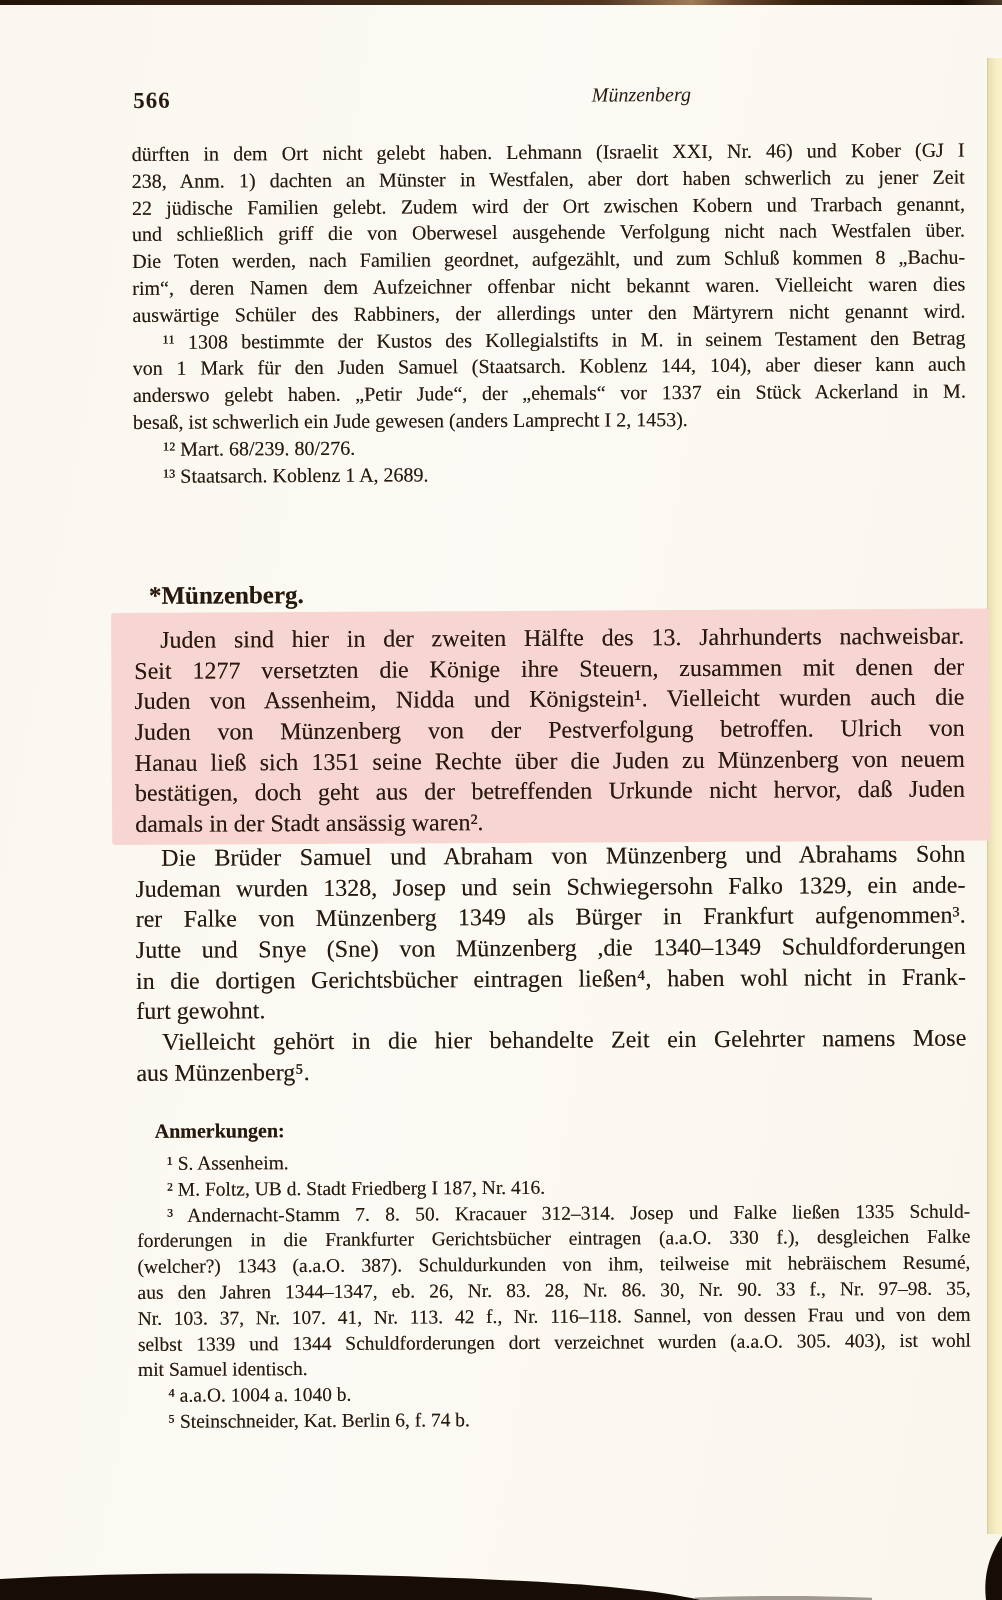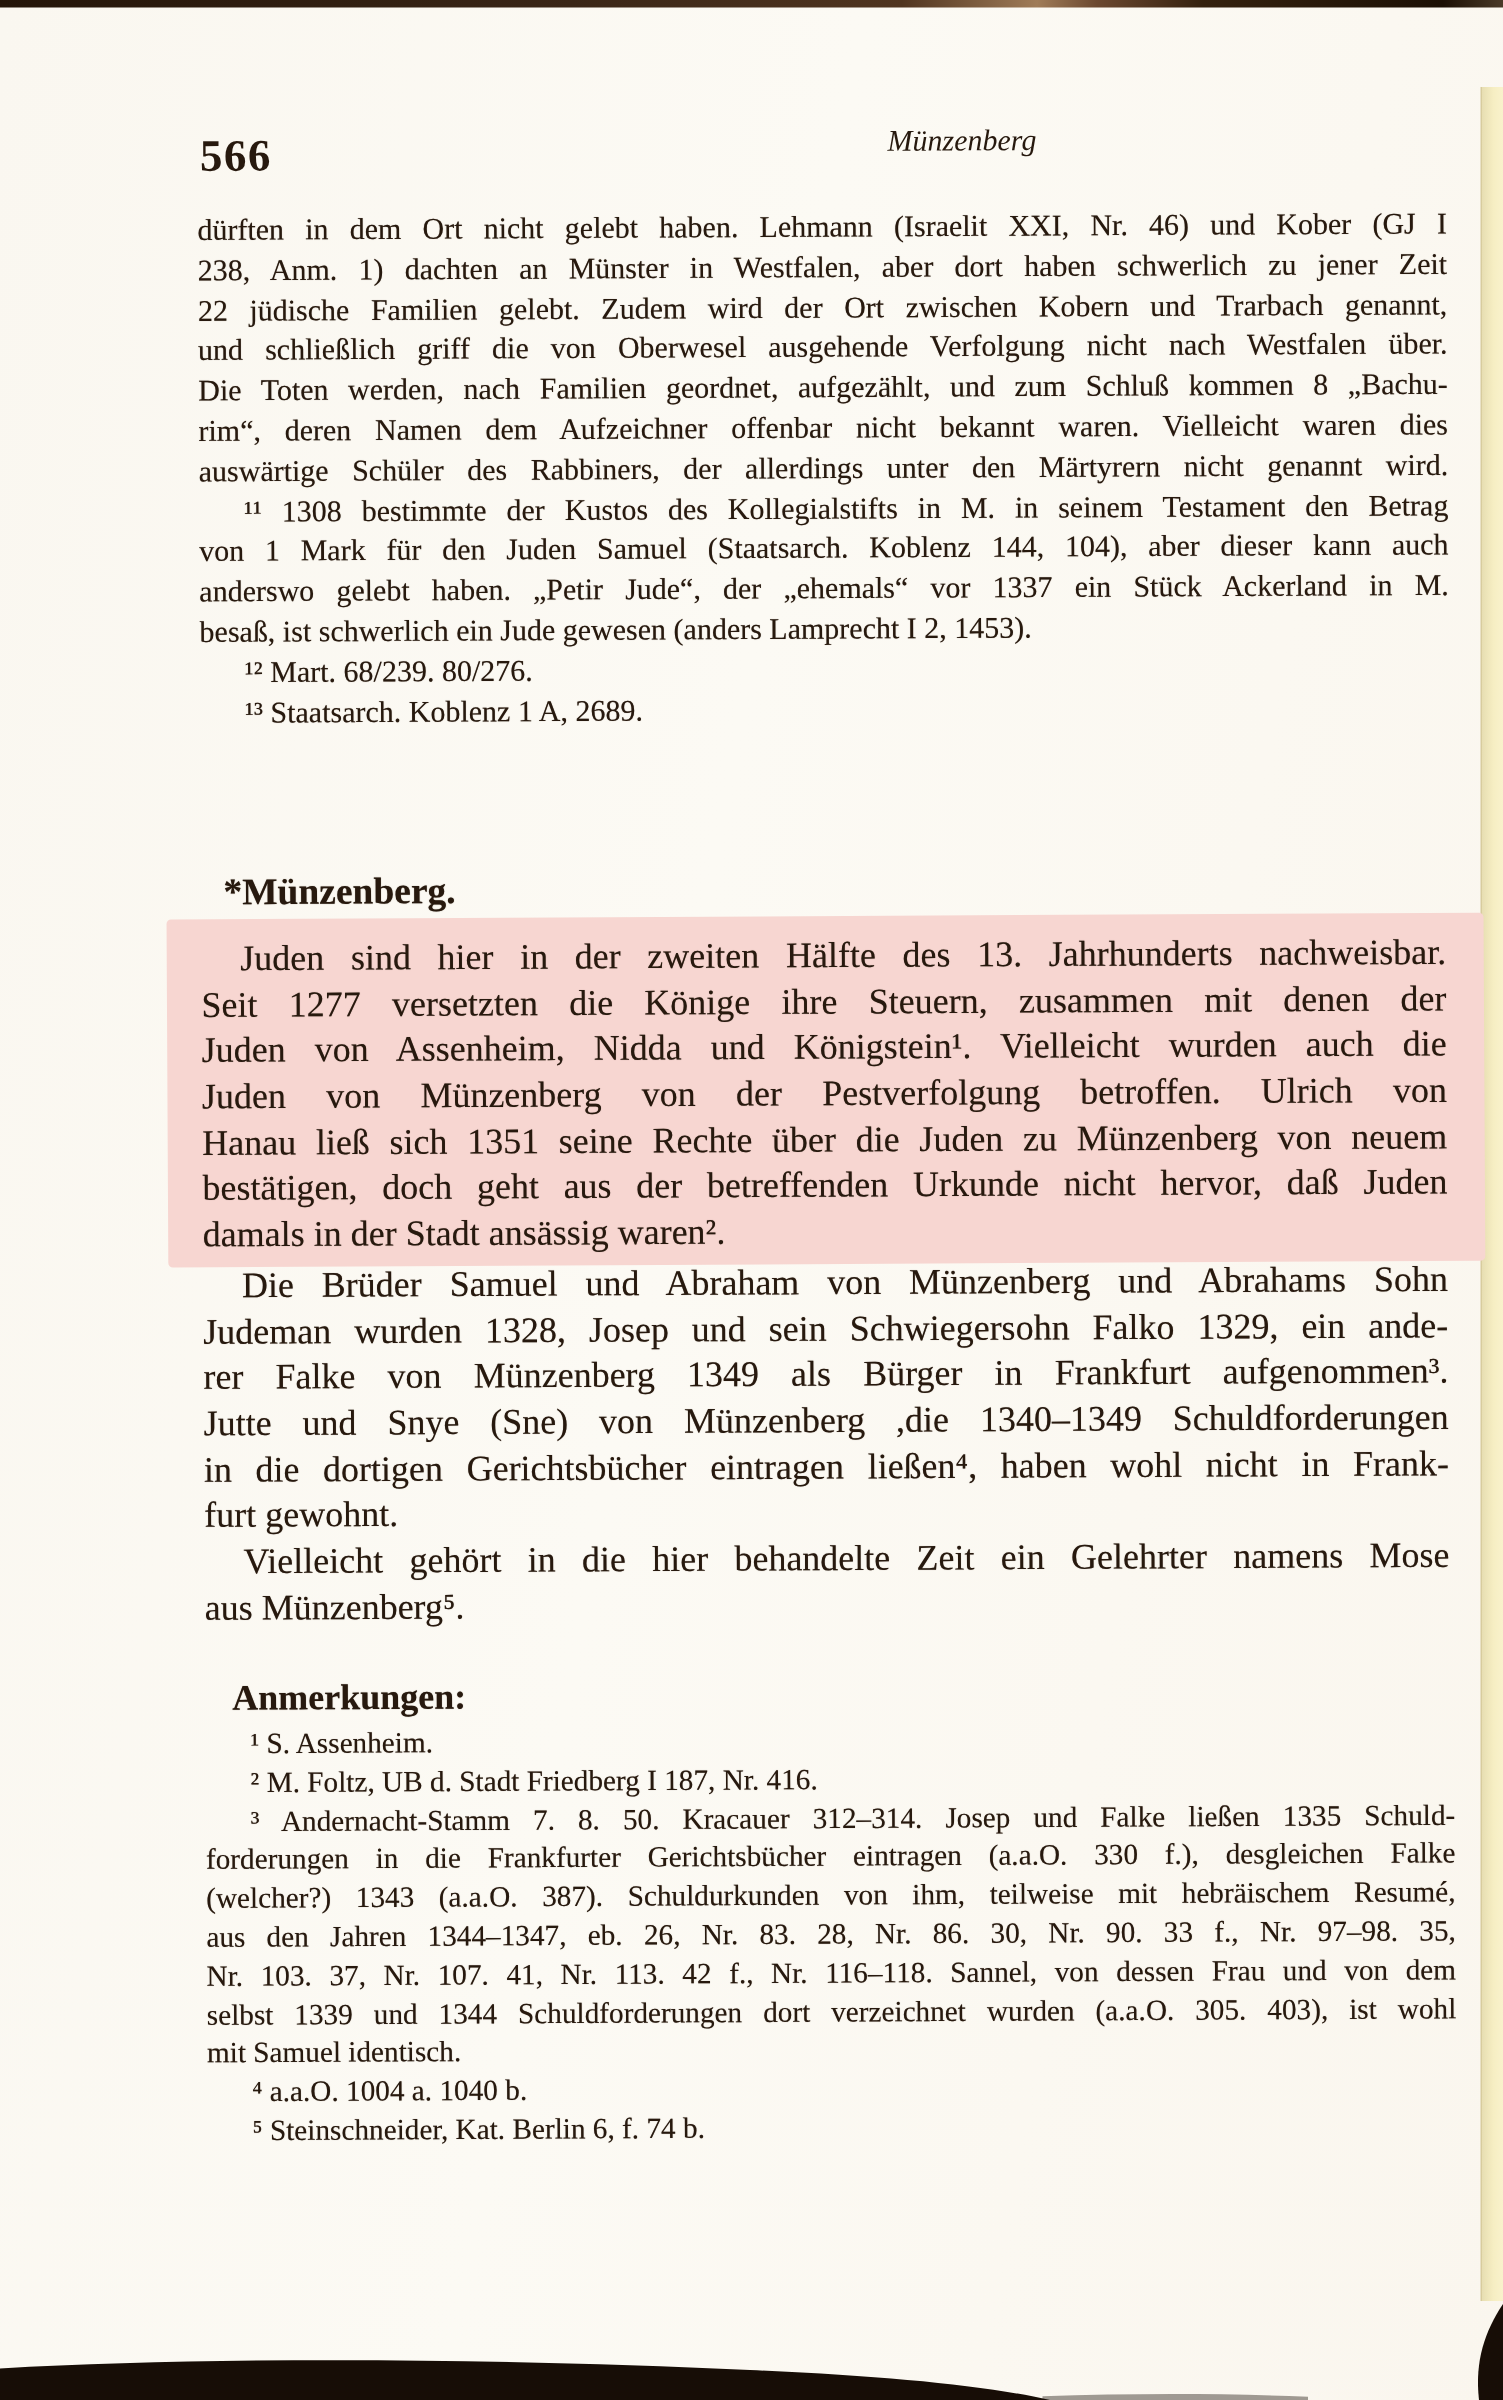--- a/index.html
+++ b/index.html
@@ -9,37 +9,37 @@
     font-family:"Liberation Serif","DejaVu Serif",serif;
     color:var(--ink,#27190e);
   }
   .tilt{position:absolute;inset:0;transform:rotate(-0.3deg);transform-origin:50% 50%;}
   .abs{position:absolute;}
   .ln{overflow:hidden;text-shadow:0 0 .5px rgba(43,26,12,.55);}
   .j{text-align:justify;text-align-last:justify;}
   .ind{text-indent:26px;}
   .ind2{text-indent:30px;}
 
-  .page-num{left:137px;top:86px;font-size:30px;font-weight:700;letter-spacing:1px;}
+  .page-num{left:137px;top:86px;font-size:23px;font-weight:700;letter-spacing:1px;}
   .running-title{left:645px;top:84px;font-size:20px;font-style:italic;transform:translateX(-50%);}
 
   .fn-top{left:135px;top:139px;width:833px;}
   .fn-top .ln{font-size:20px;line-height:26.8px;height:26.8px;}
 
   .entry-heading{left:150px;top:580px;margin:0;font-size:25px;font-weight:700;text-shadow:0 0 .6px rgba(43,26,12,.6);}
 
   .highlight{left:112px;top:611px;width:878px;height:232px;background:var(--highlight,#f7d6d1);border-radius:3px;}
 
   .body-par{width:830px;left:135px;}
   .body-par .ln{font-size:24px;line-height:30.7px;height:30.7px;}
   .hl-par{top:623px;}
   .par2{top:841px;}
   .par3{top:1025px;}
 
-  .ann-heading{left:153px;top:1118px;margin:0;font-size:24px;font-weight:700;text-shadow:0 0 .6px rgba(43,26,12,.6);text-align:center;}
+  .ann-heading{left:153px;top:1118px;margin:0;font-size:20px;font-weight:700;text-shadow:0 0 .6px rgba(43,26,12,.6);text-align:center;}
   .ann{left:135px;top:1149px;width:833px;}
   .ann .ln{font-size:19.5px;line-height:25.8px;height:25.8px;}
 
   .top-edge{left:0;top:0;width:1002px;height:5px;
     background:linear-gradient(90deg,#241509 0%,#3a2617 38%,#503520 60%,#a07c58 69%,#6b4830 73%,#35220f 80%,#1c1005 96%,#4a3a28 100%);}
   .right-strip{right:0;top:58px;width:14px;height:1476px;
     background:linear-gradient(90deg,#e7deb2 0%,var(--edge-strip,#f6eec3) 55%,#f9f2cc 100%);
     border-left:1px solid #d8cc9e;}
   .bottom-band{left:0;bottom:0;width:1002px;height:70px;display:block;}
   .bottom-band path{fill:var(--scan-shadow,#170d06);}

